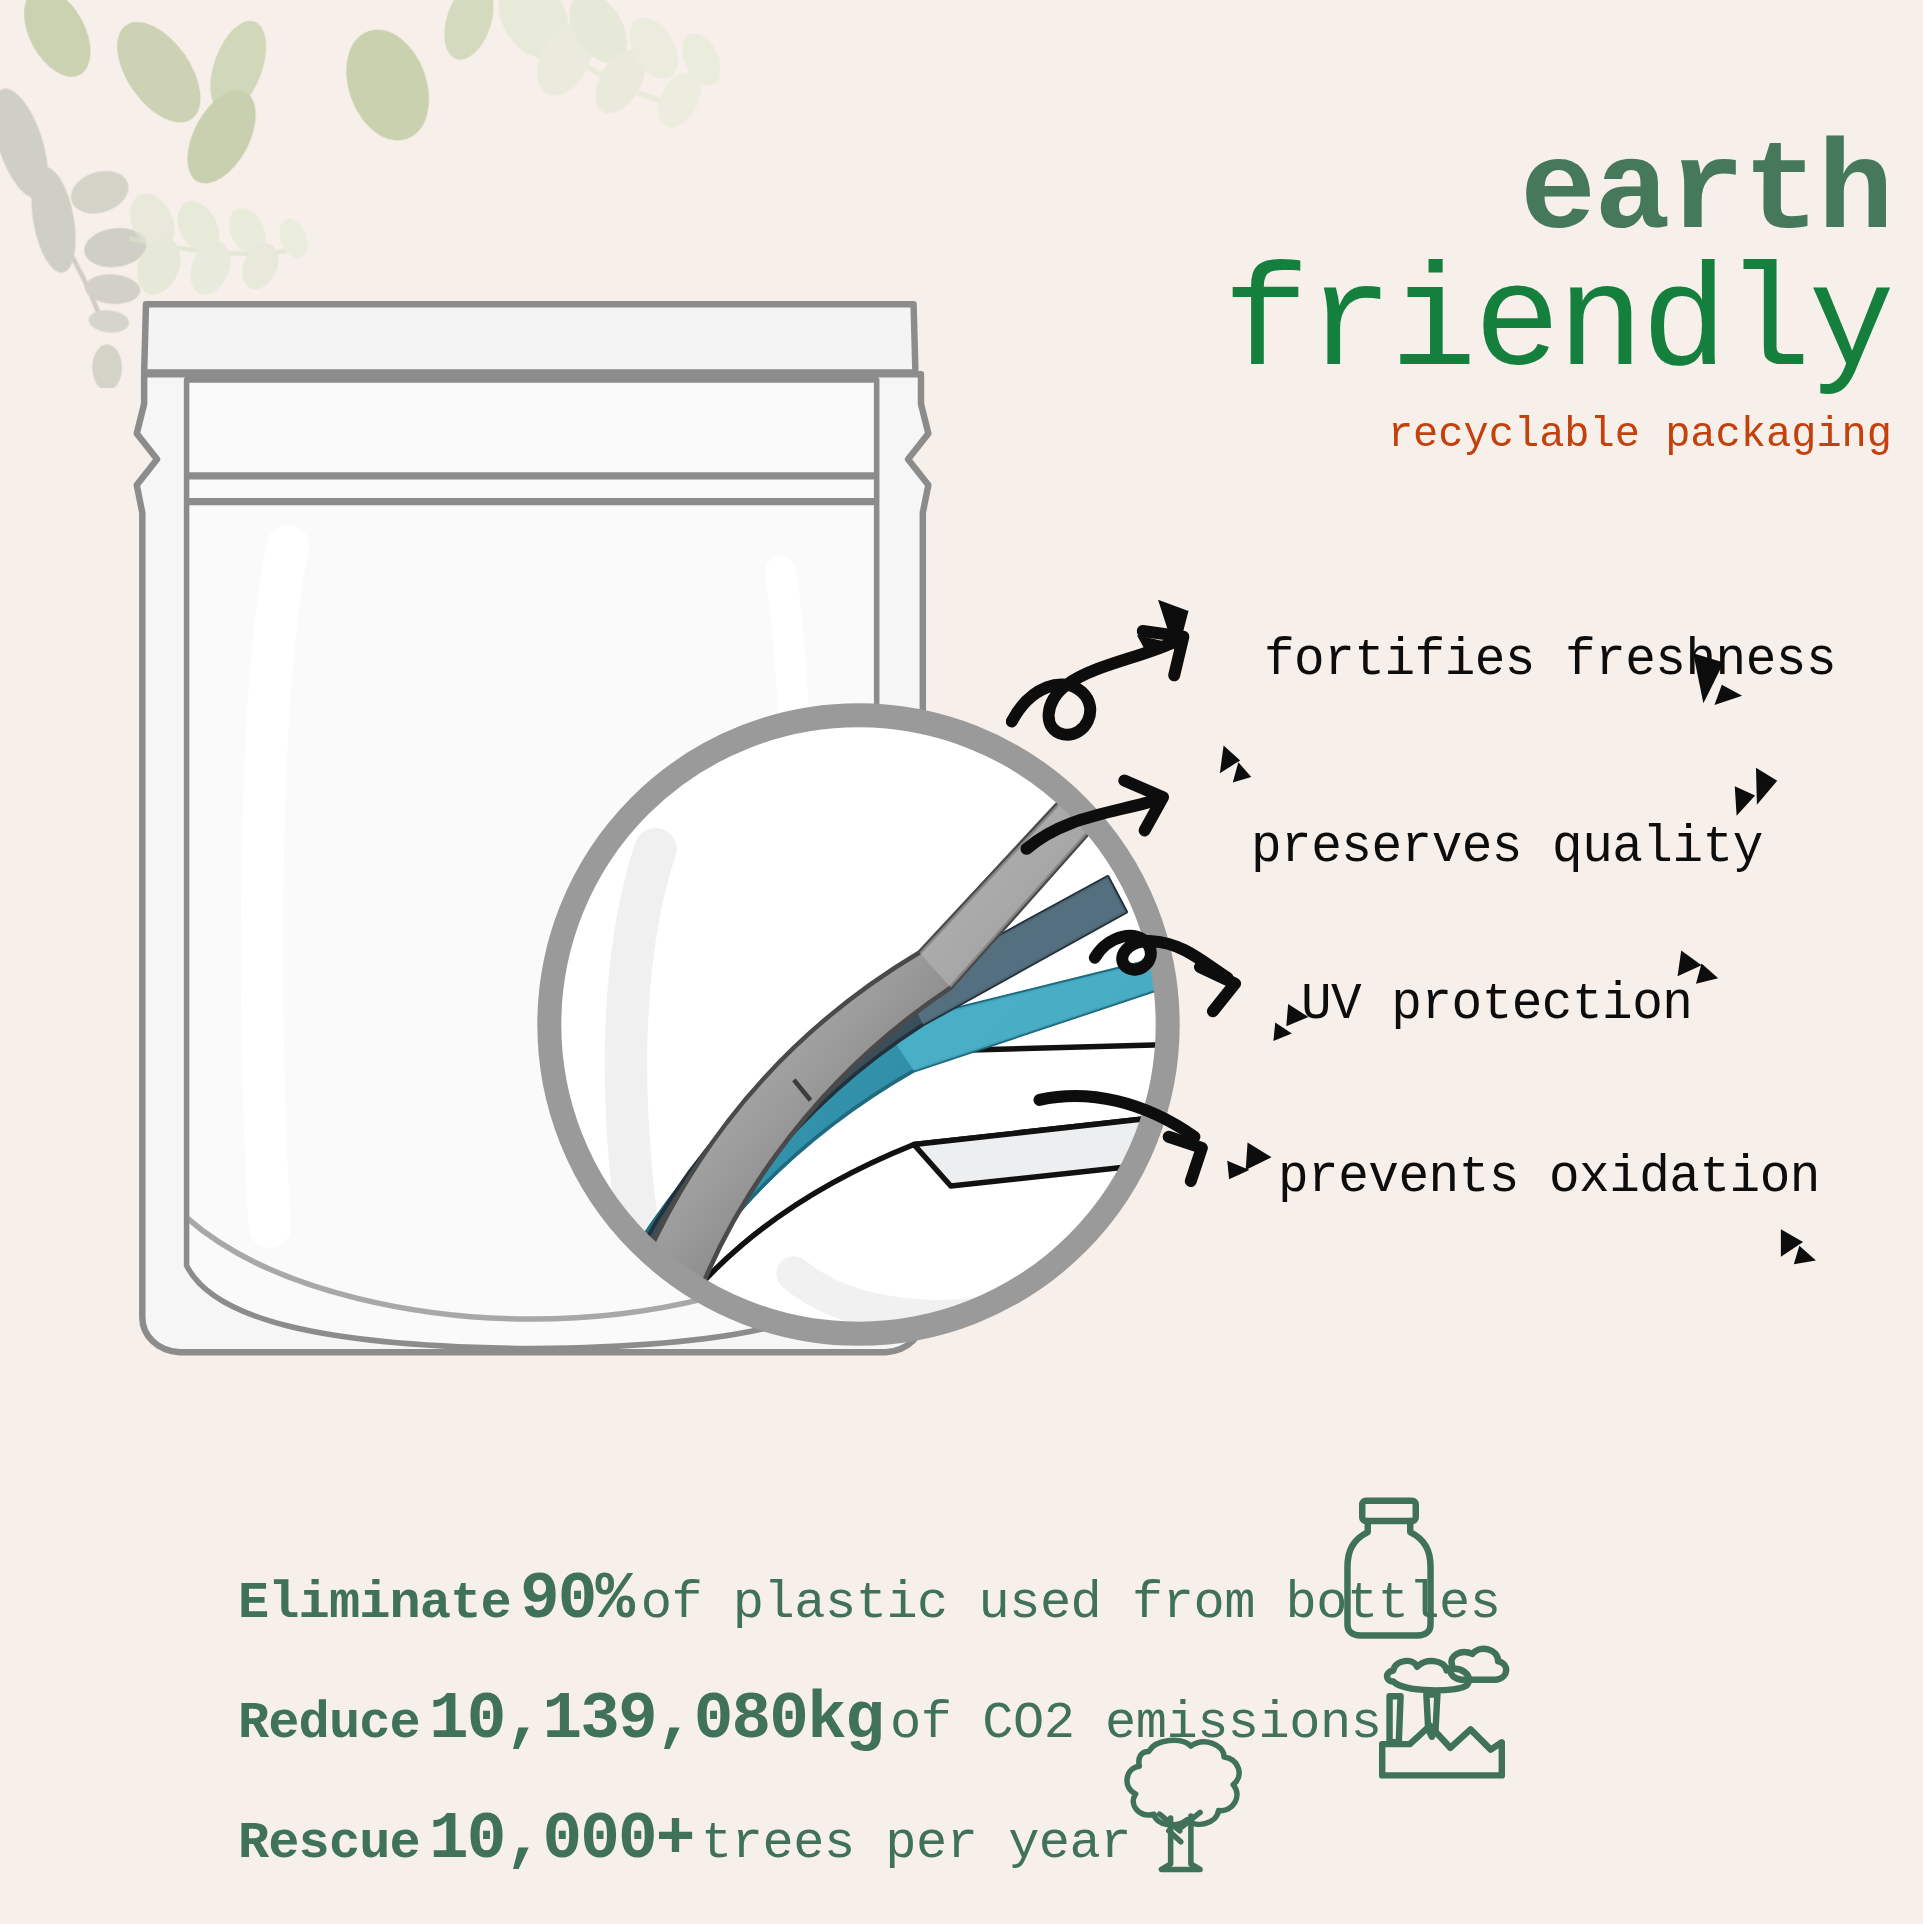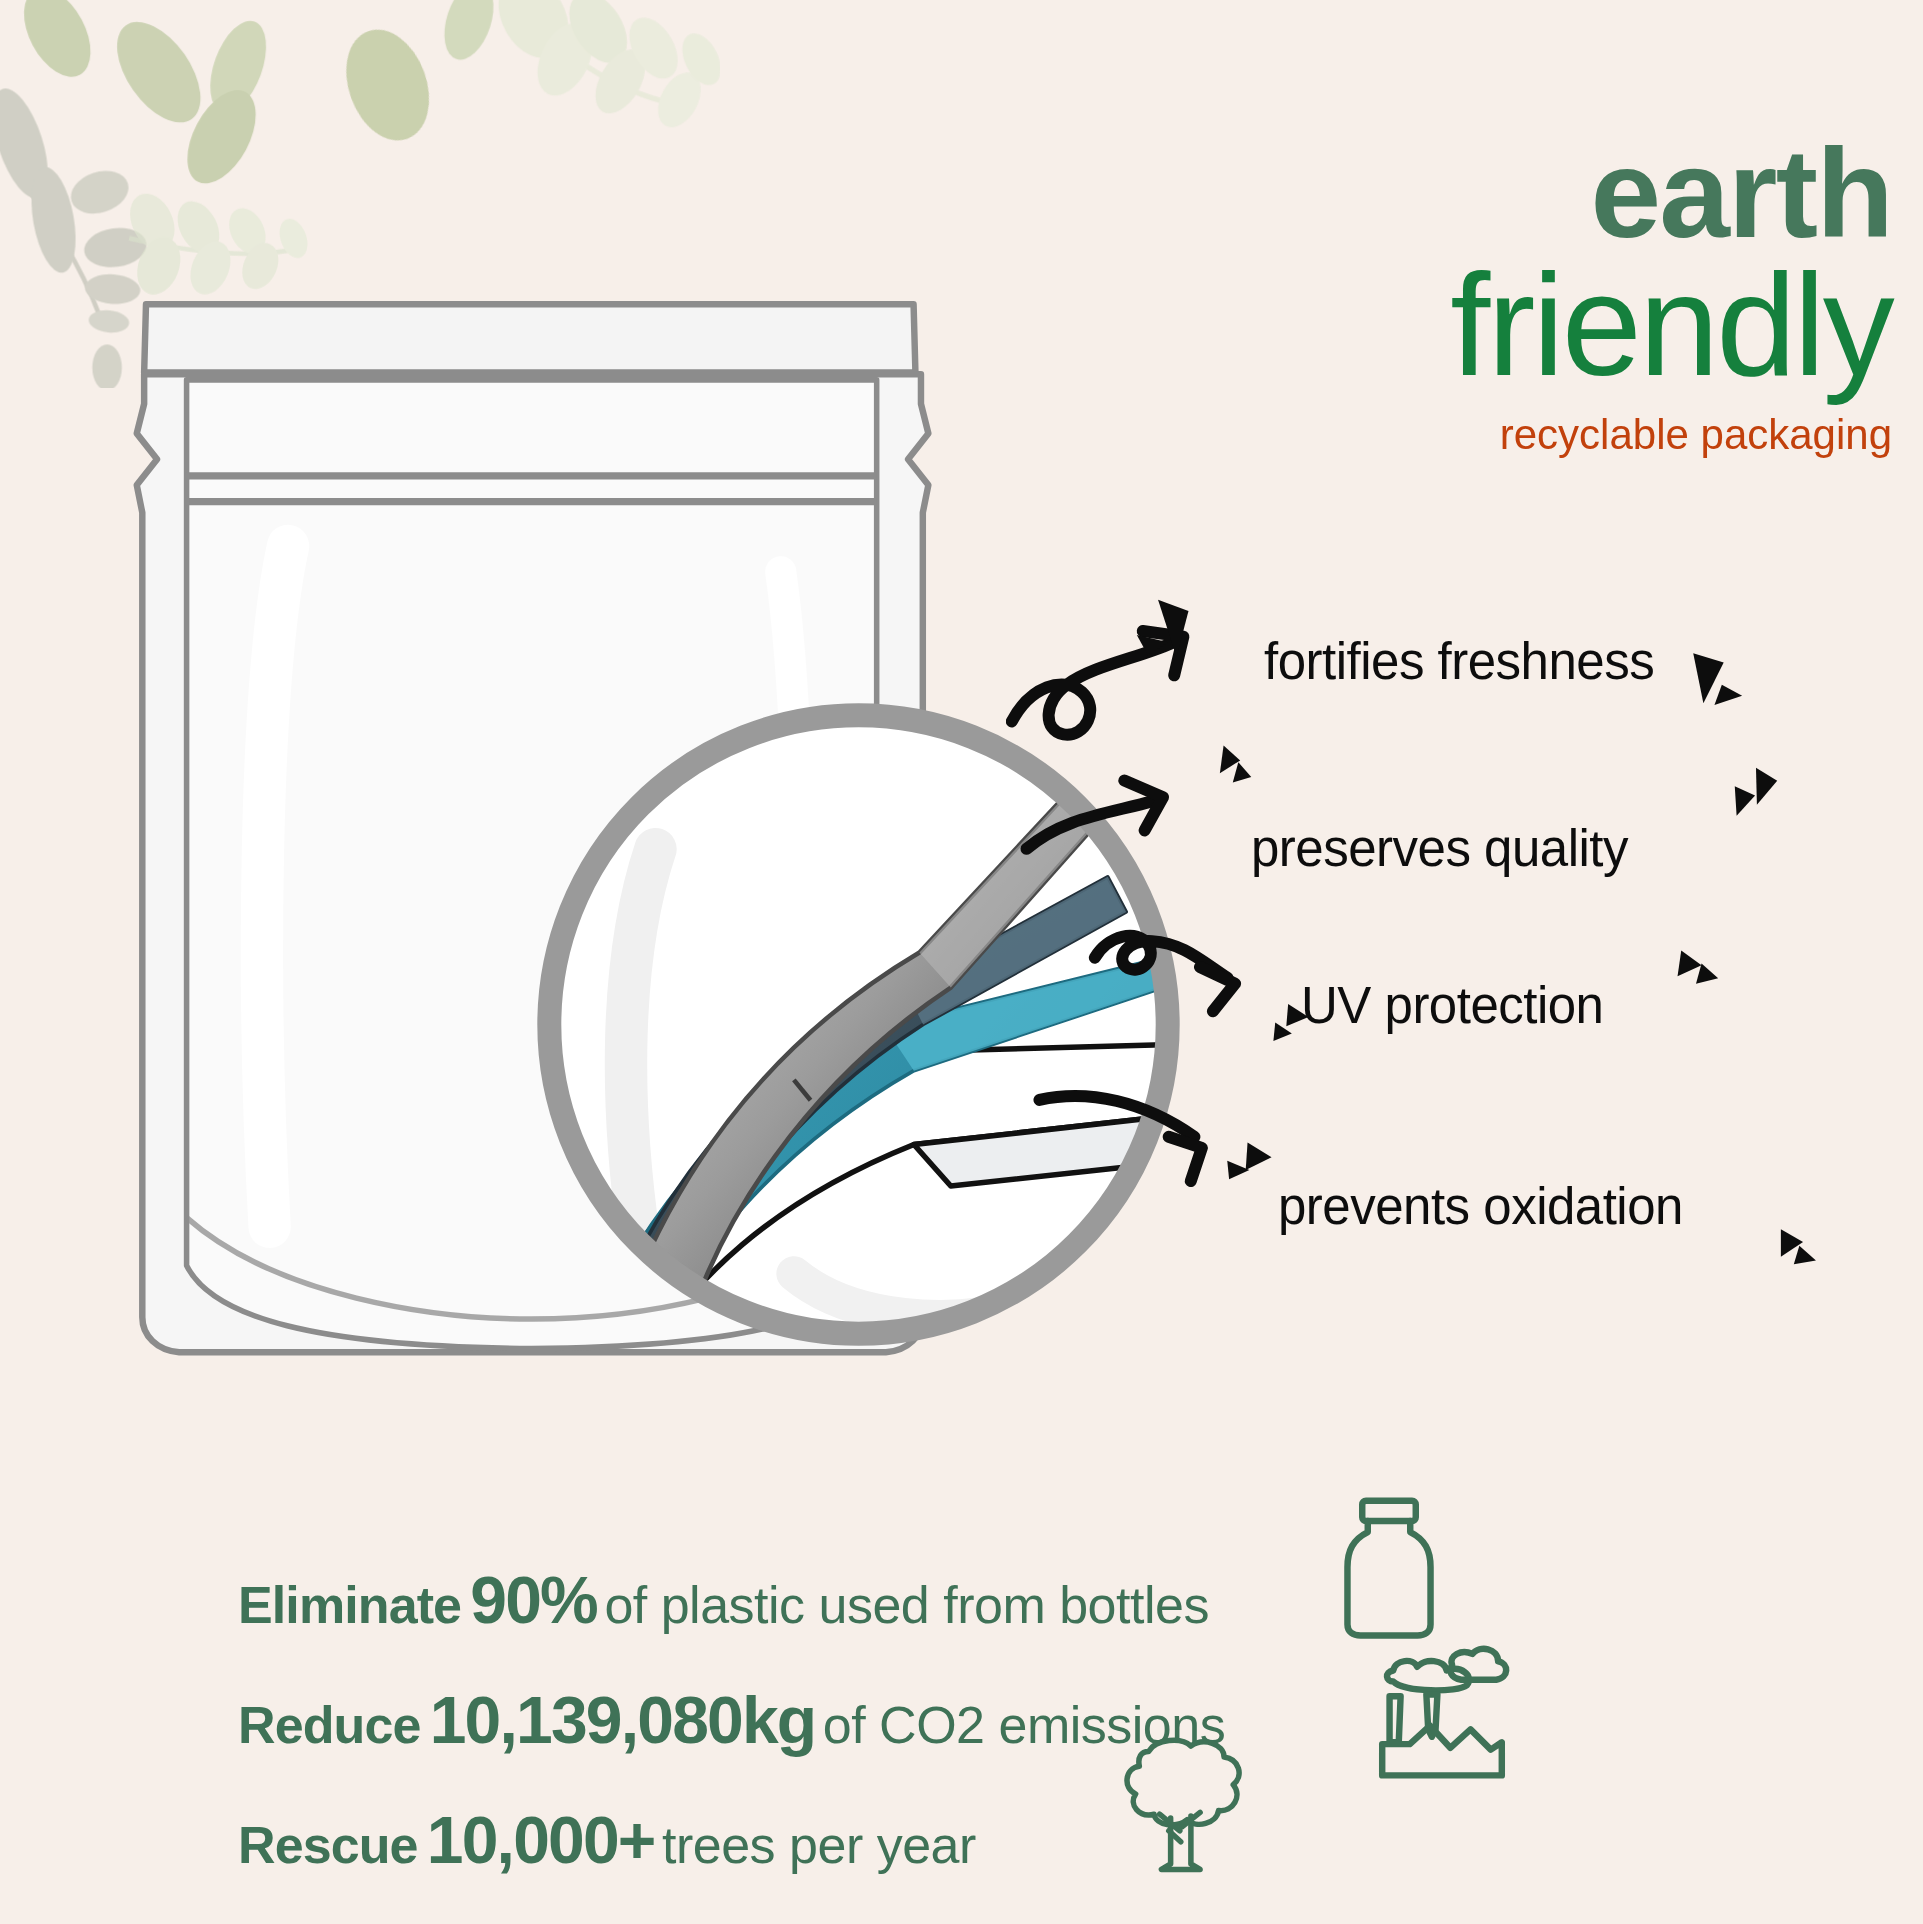--- a/index.html
+++ b/index.html
@@ -6,21 +6,21 @@
     margin: 0;
     padding: 0;
     background: #f7efe9;
   }
   #root {
     position: relative;
     width: 1923px;
     height: 1924px;
     background: #f7efe9;
     overflow: hidden;
-    font-family: Liberation Sans, sans-serif;
+    font-family: Liberation Mono, monospace;
   }
 
   
   .leaves-layer {
     position: absolute;
     left: 0; top: 0;
     width: 720px; height: 388px;
     pointer-events: none;
   }
 
@@ -91,21 +91,21 @@
     position: absolute;
     font-size: 51px;
     font-weight: 400;
     color: #0d0d0d;
     white-space: nowrap;
     letter-spacing: -0.5px;
   }
   .feature-0 { left: 1264px; top: 632px; }
   .feature-1 { left: 1251px; top: 803px; margin-top: 16px; }
   .feature-2 { left: 1287px; top: 976px; margin-left: 14px; }
-  .feature-3 { left: 1278px; top: 1177px; text-align: right; }
+  .feature-3 { left: 1278px; top: 1149px; text-align: right; }
 
   .sparks {
     position: absolute;
     left: 0; top: 0;
     width: 1923px; height: 1924px;
     pointer-events: none;
   }
 
   
   .stats-intro {

